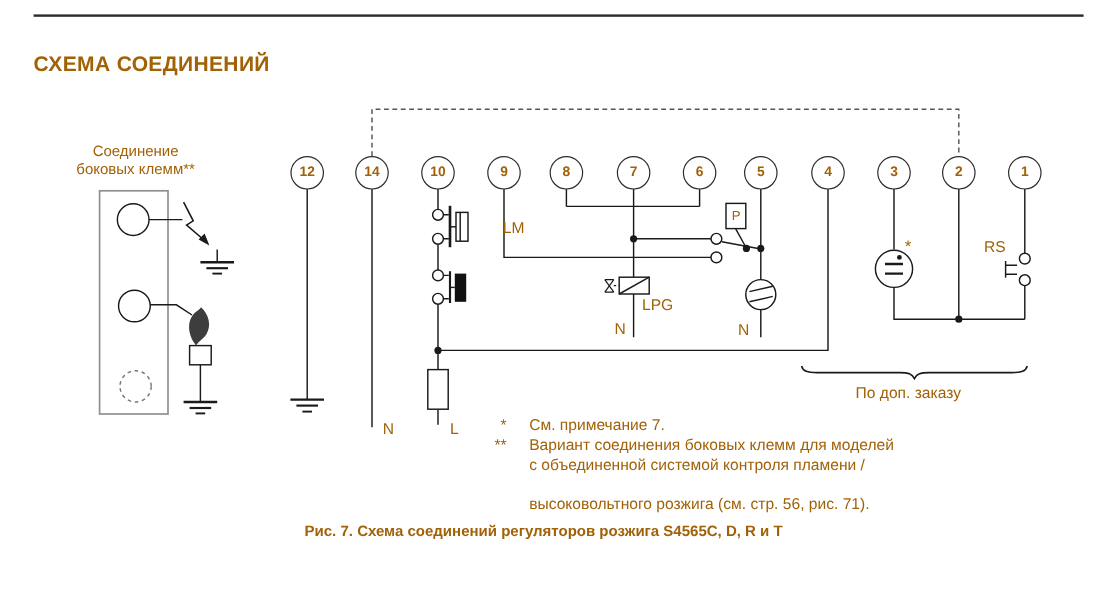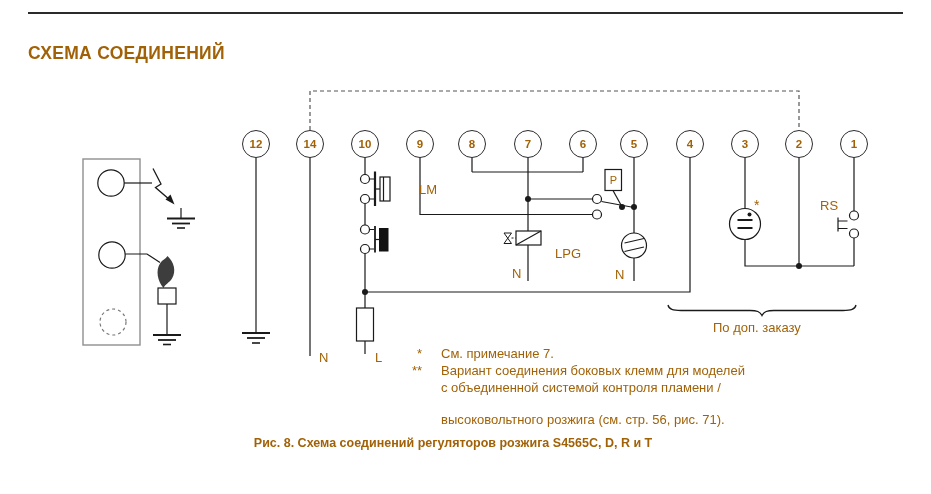--- a/index.html
+++ b/index.html
@@ -159,35 +159,39 @@
   <div class="abs terminal" style="left:406px;top:130px;">9</div>
   <div class="abs terminal" style="left:458px;top:130px;">8</div>
   <div class="abs terminal" style="left:514px;top:130px;">7</div>
   <div class="abs terminal" style="left:569px;top:130px;">6</div>
   <div class="abs terminal" style="left:620px;top:130px;">5</div>
   <div class="abs terminal" style="left:676px;top:130px;">4</div>
   <div class="abs terminal" style="left:731px;top:130px;">3</div>
   <div class="abs terminal" style="left:785px;top:130px;">2</div>
   <div class="abs terminal" style="left:840px;top:130px;">1</div>
 
+  <div class="abs sideLabel txt" style="left:33px;top:119px;">
+    <div>Соединение</div>
+    <div>боковых клемм**</div>
+  </div>
 
   <div class="abs lbl txt" style="left:384px;top:182px;margin-left:35px;">LM</div>
-  <div class="abs lbl txt" style="left:535px;top:246px;margin-left:20px;">LPG</div>
+  <div class="abs lbl txt" style="left:535px;top:246px;">LPG</div>
   <div class="abs pbox txt" style="left:605px;top:169px;">P</div>
   <div class="abs lbl txt" style="left:820px;top:198px;">RS</div>
   <div class="abs lbl txt" style="left:512px;top:266px;">N</div>
   <div class="abs lbl txt" style="left:615px;top:267px;">N</div>
   <div class="abs lbl txt" style="left:319px;top:350px;">N</div>
   <div class="abs lbl txt" style="left:375px;top:350px;">L</div>
   <div class="abs lbl txt" style="left:754px;top:198px;font-size:14px;">*</div>
 
   <div class="abs lbl txt" style="left:713px;top:320px;width:148px;text-align:left;">По доп. заказу</div>
 
   <div class="abs fnote txt" style="left:417px;top:346px;">*</div>
   <div class="abs fnote txt" style="left:441px;top:346px;">См. примечание 7.</div>
   <div class="abs fnote txt" style="left:412px;top:363px;">**</div>
   <div class="abs fnote txt" style="left:441px;top:380px;">с объединенной системой контроля пламени /</div>
   <div class="abs fnote txt" style="left:441px;top:363px;">Вариант соединения боковых клемм для моделей</div>
   <div class="abs fnote txt" style="left:441px;top:412px;">высоковольтного розжига (см. стр. 56, рис. 71).</div>
 
-  <div class="abs caption txt" style="left:0px;top:436px;width:906px;">Рис. 8. Схема соединений регуляторов розжига S4565C, D, R и Т</div>
+  <div class="abs caption txt" style="left:0px;top:436px;width:906px;">Рис. 7. Схема соединений регуляторов розжига S4565C, D, R и Т</div>
 
 </div>
 
 </body></html>

